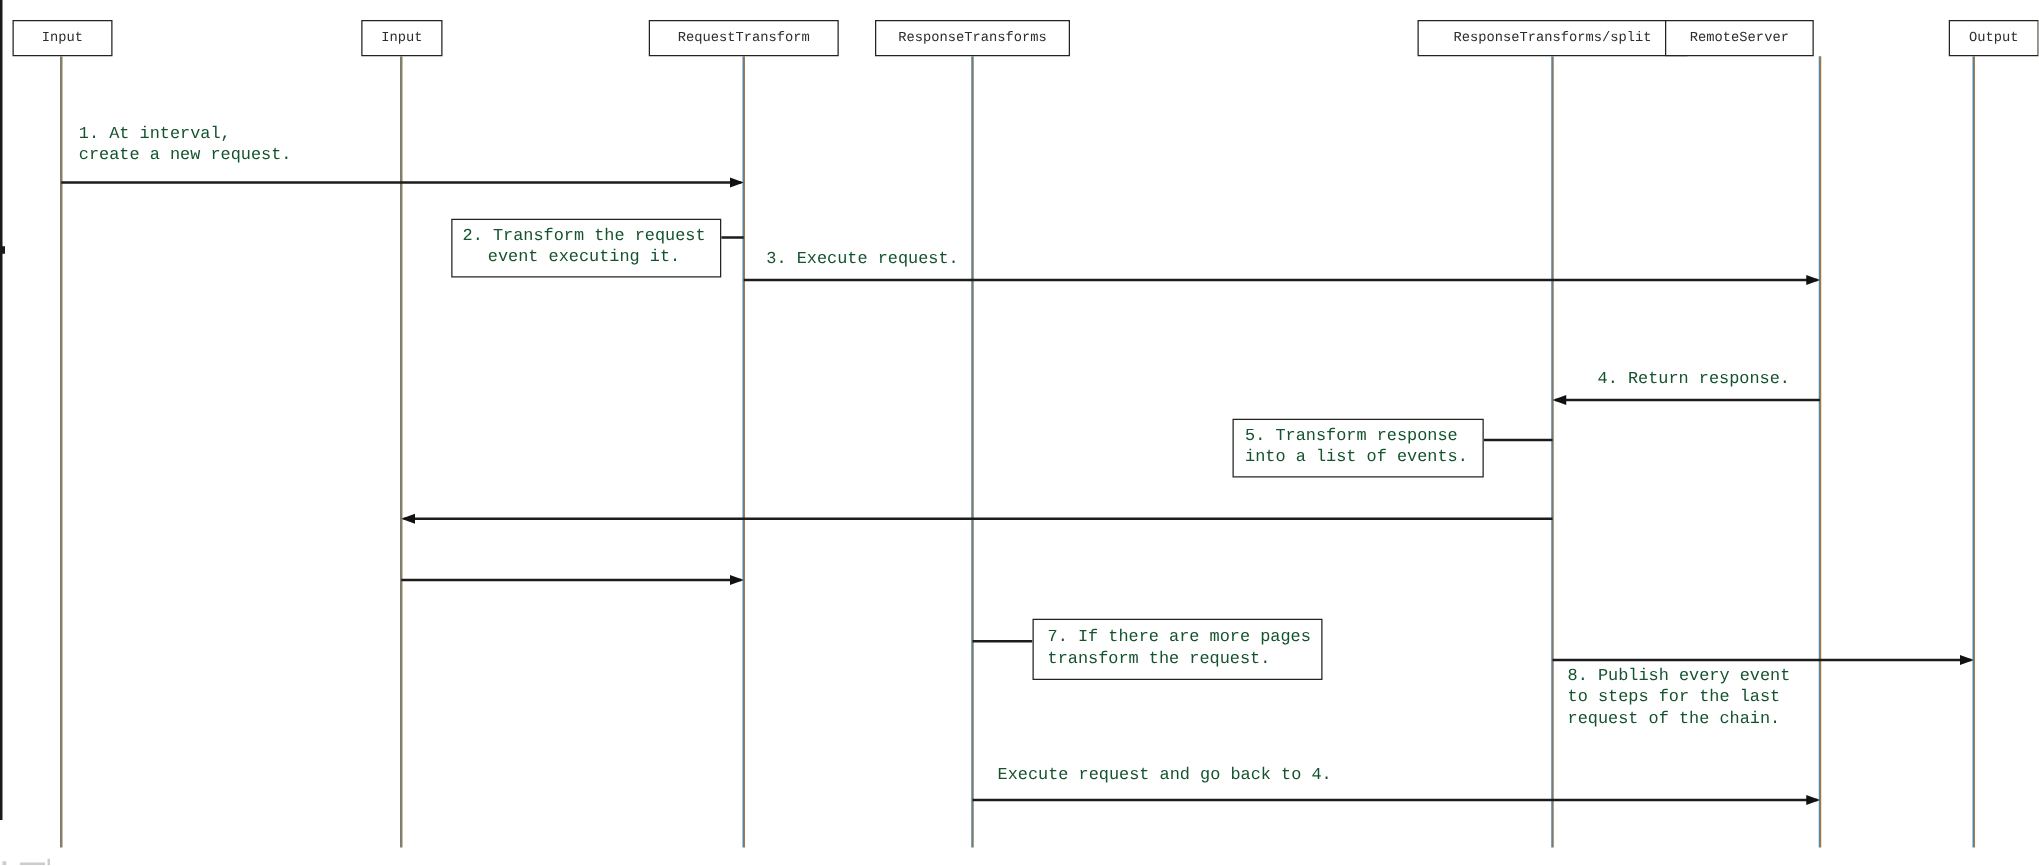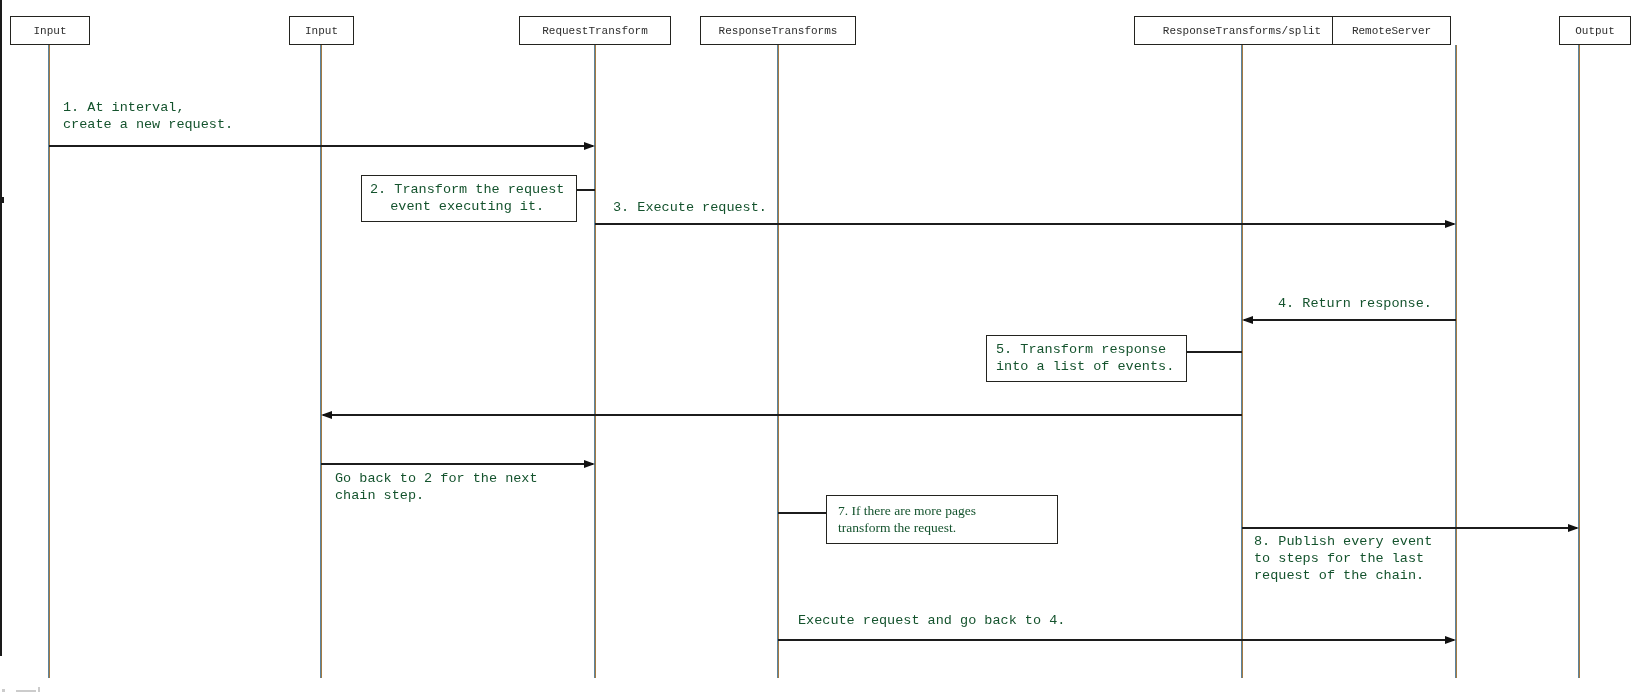--- a/index.html
+++ b/index.html
@@ -98,32 +98,31 @@
     <div class="msg-line" style="left: 595px; top: 223px; width: 859px;"></div>
     <div class="arrow-head right" style="left: 1445px; top: 220px;"></div>
     <div class="msg-label" style="left: 613px; top: 199px;"><div>3. Execute request.</div></div>
     <div class="msg-line" style="left: 1244px; top: 319px; width: 212px;"></div>
     <div class="arrow-head left" style="left: 1242px; top: 316px;"></div>
     <div class="msg-label" style="left: 1278px; top: 295px;"><div>4. Return response.</div></div>
     <div class="msg-line" style="left: 323px; top: 414px; width: 919px;"></div>
     <div class="arrow-head left" style="left: 321px; top: 411px;"></div>
     <div class="msg-line" style="left: 321px; top: 463px; width: 272px;"></div>
     <div class="arrow-head right" style="left: 584px; top: 460px;"></div>
-    <div class="msg-label" style="left: 335px; top: 470px;"><div>Go back to 2 for the next</div><div>chain step.</div></div>
     <div class="msg-line" style="left: 1242px; top: 527px; width: 335px;"></div>
     <div class="arrow-head right" style="left: 1568px; top: 524px;"></div>
     <div class="msg-label" style="left: 1254px; top: 533px;"><div>8. Publish every event</div><div>to steps for the last</div><div>request of the chain.</div></div>
     <div class="msg-line" style="left: 778px; top: 639px; width: 676px;"></div>
     <div class="arrow-head right" style="left: 1445px; top: 636px;"></div>
     <div class="msg-label" style="left: 798px; top: 612px;"><div>Execute request and go back to 4.</div></div>
     <div class="note-conn" style="left: 577px; top: 189px; width: 18px;"></div>
     <div class="note-box" style="left: 361px; top: 175px; width: 216px; height: 47px;"></div>
     <div class="note-text" style="left: 370px; top: 181px; text-align: center;"><div>2. Transform the request</div><div>event executing it.</div></div>
     <div class="note-conn" style="left: 1187px; top: 351px; width: 55px;"></div>
     <div class="note-box" style="left: 986px; top: 335px; width: 201px; height: 47px;"></div>
     <div class="note-text" style="left: 996px; top: 341px;"><div>5. Transform response</div><div>into a list of events.</div></div>
     <div class="note-conn" style="left: 778px; top: 512px; width: 48px;"></div>
     <div class="note-box" style="left: 826px; top: 495px; width: 232px; height: 49px;"></div>
-    <div class="note-text" style="left: 838px; top: 502px; font-family: Liberation Serif, serif;"><div>7. If there are more pages</div><div>transform the request.</div></div>
+    <div class="note-text" style="left: 838px; top: 502px;"><div>7. If there are more pages</div><div>transform the request.</div></div>
     <div class="artifact" style="left: 2px; top: 689px; width: 3px; height: 3px;"></div>
     <div class="artifact" style="left: 16px; top: 690px; width: 20px; height: 2px;"></div>
     <div class="artifact" style="left: 38px; top: 687px; width: 2px; height: 5px;"></div>
   </div>
 
 </body></html>

